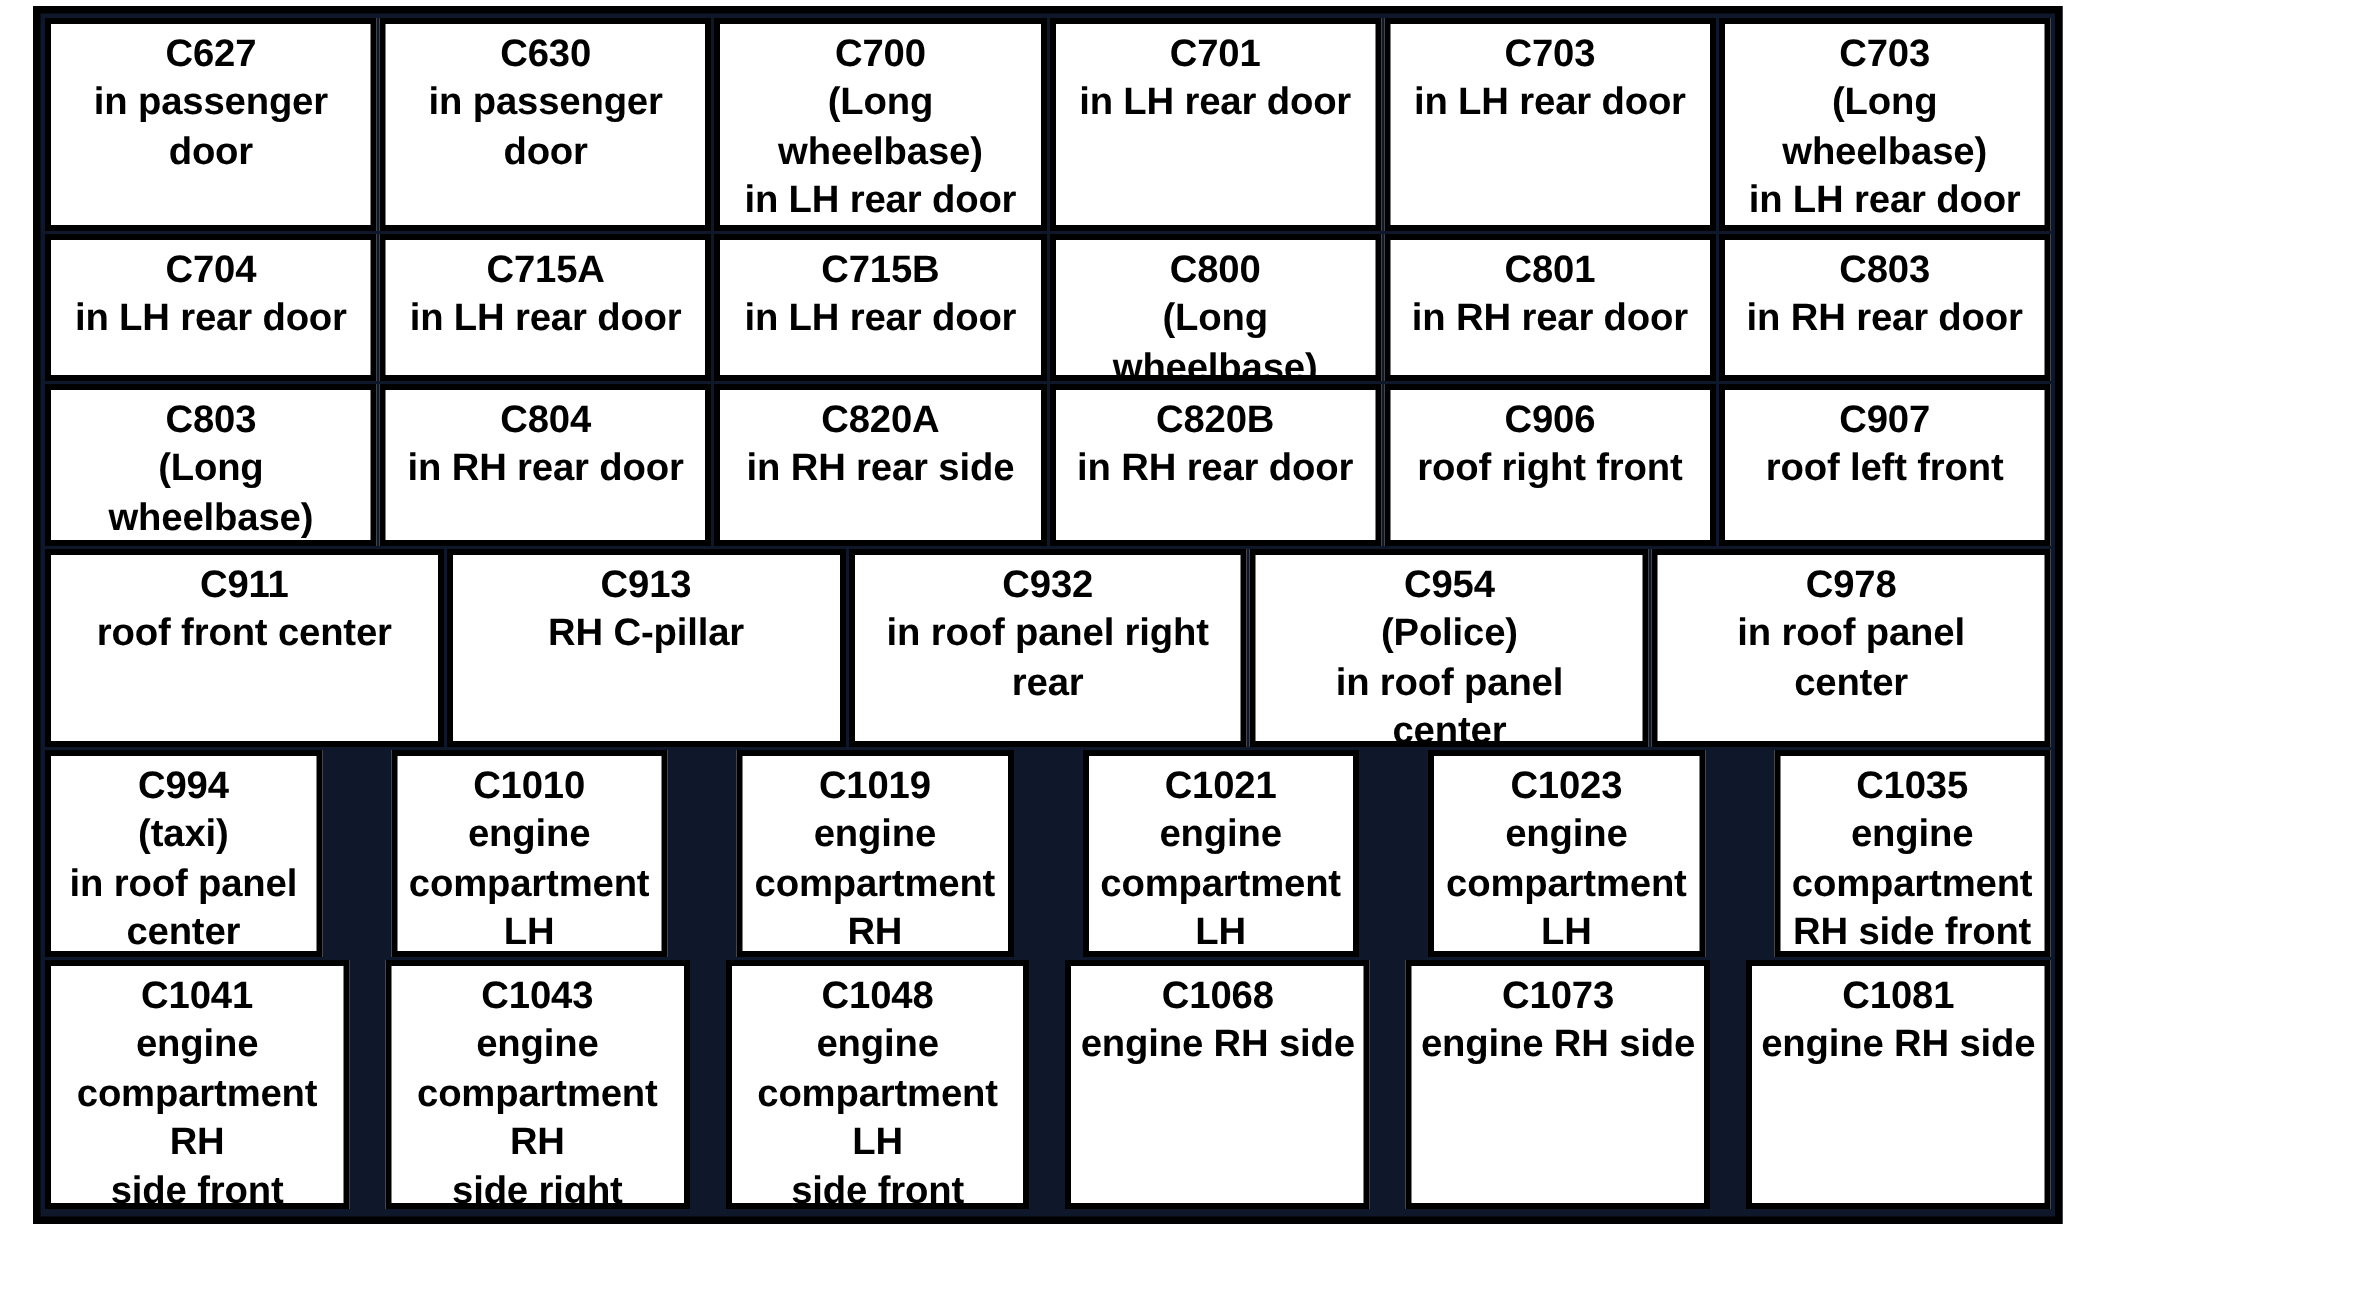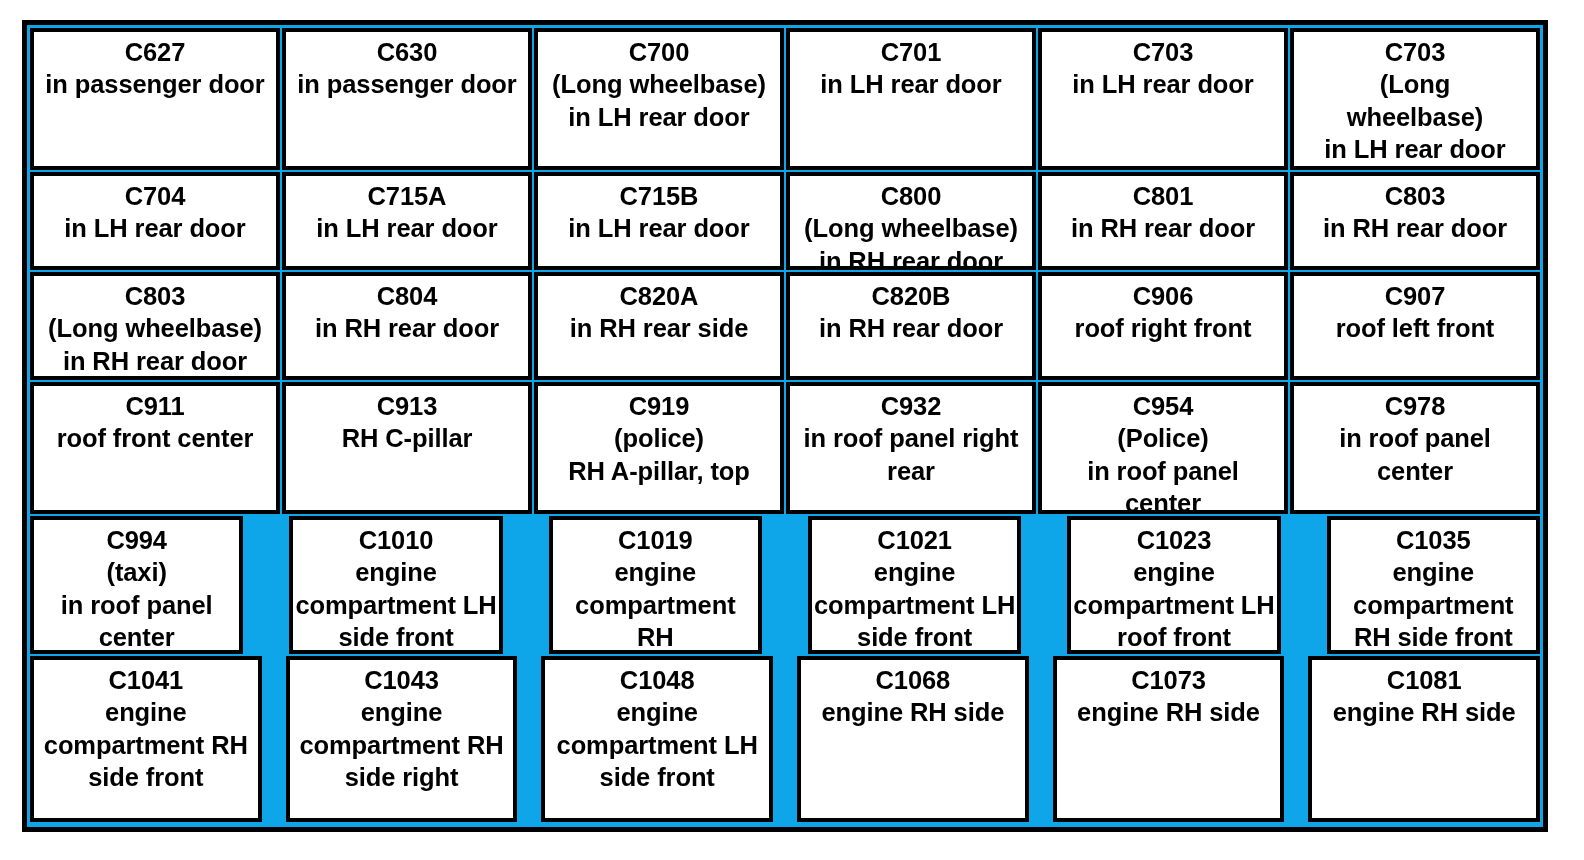--- a/index.html
+++ b/index.html
@@ -11,26 +11,26 @@
   body {
     width: 1584px;
     height: 860px;
     font-family: "Liberation Sans", sans-serif;
     overflow: hidden;
   }
 
   #table-frame {
     position: absolute;
     left: 22px;
-    top: 20px;
-    width: 1526px;
+    top: 4px;
+    width: 1353px;
     height: 812px;
     border: 5px solid #000000;
     box-sizing: border-box;
-    background: #0ea5e9;
+    background: #0f172a;
   }
 
   #table-grid {
     width: 100%;
     height: 100%;
     display: flex;
     flex-direction: column;
     box-sizing: border-box;
     padding: 2px;
   }
@@ -166,25 +166,20 @@
       <div class="table-row row-h-3">
         <div class="table-cell">
           <div class="cell-text">C911
 roof front center</div>
         </div>
         <div class="table-cell">
           <div class="cell-text">C913
 RH C-pillar</div>
         </div>
         <div class="table-cell">
-          <div class="cell-text">C919
-(police)
-RH A-pillar, top</div>
-        </div>
-        <div class="table-cell">
           <div class="cell-text">C932
 in roof panel right
 rear</div>
         </div>
         <div class="table-cell">
           <div class="cell-text">C954
 (Police)
 in roof panel
 center</div>
         </div>

